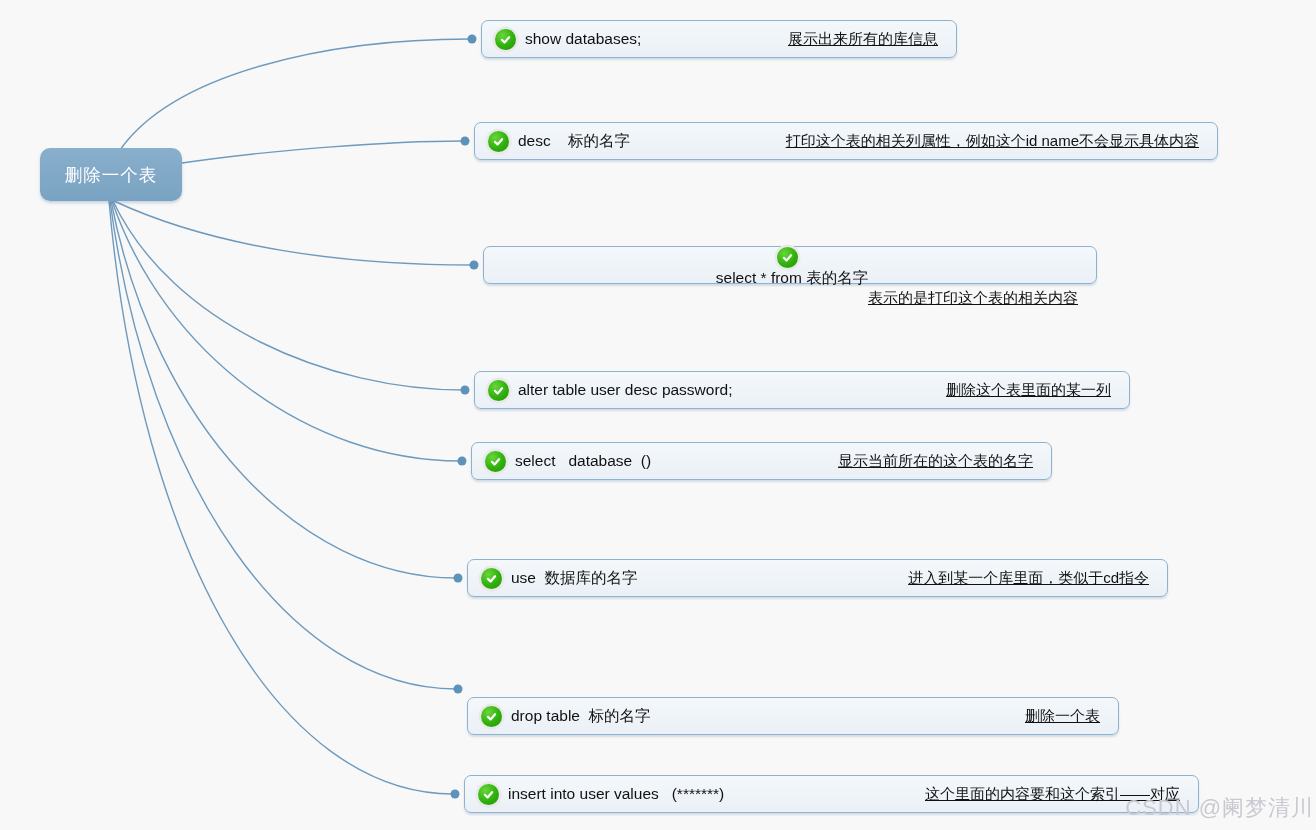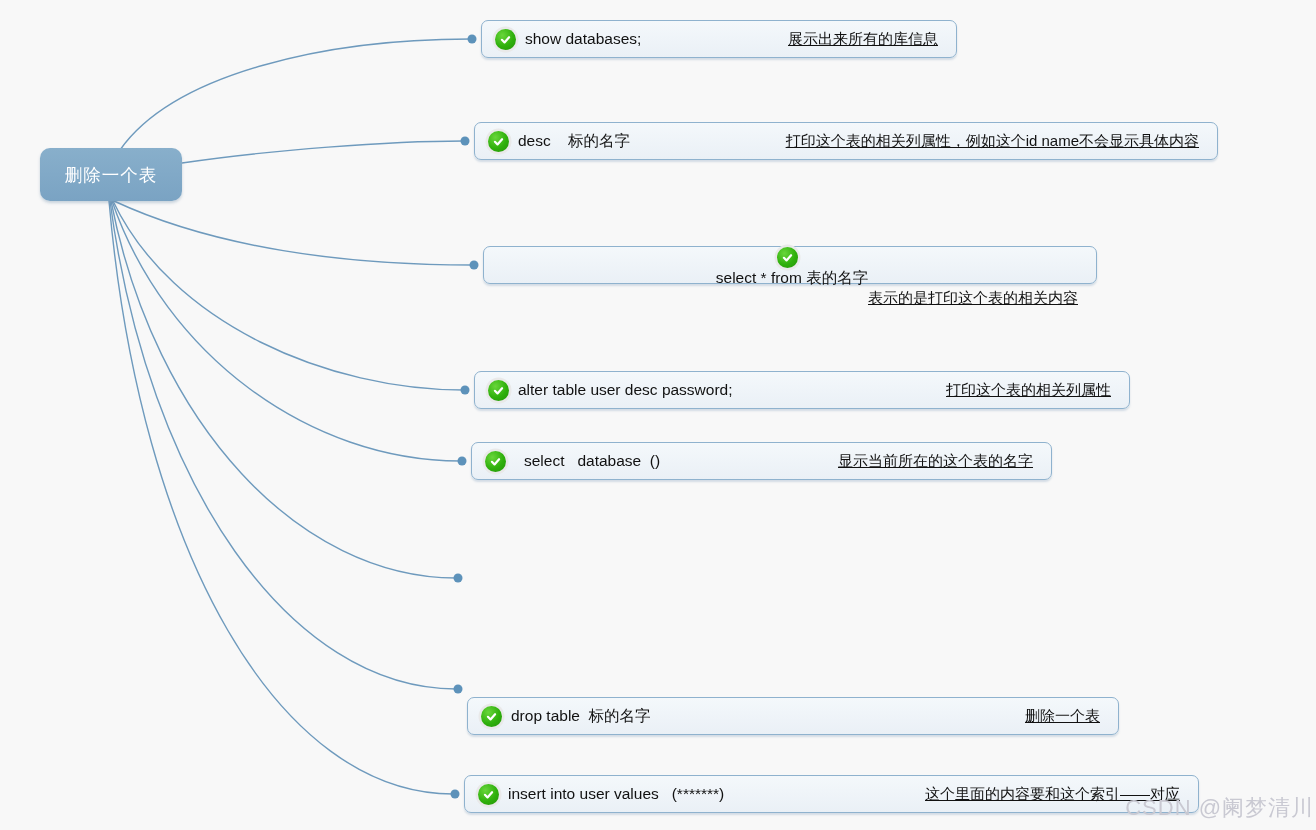--- a/index.html
+++ b/index.html
@@ -48,21 +48,21 @@
     box-shadow:0 0 0 2.5px #e9e9e9,0 1px 2px rgba(0,0,0,.22);
     display:flex;align-items:center;justify-content:center;
   }
   .check svg{display:block;}
 
   
   .n1{left:481px;top:20px;width:476px;}
   .n2{left:474px;top:122px;width:744px;}
   .n3{left:483px;top:246px;width:614px;flex-direction:column;}
   .n4{left:474px;top:371px;width:656px;}
-  .n5{left:471px;top:442px;width:581px;gap:9px;}
+  .n5{left:471px;top:442px;width:581px;}
   .n6{left:467px;top:559px;width:701px;}
   .n7{left:467px;top:697px;width:652px;}
   .n8{left:464px;top:775px;width:735px;}
 
   .watermark{
     position:absolute;right:2px;top:793px;
     font-size:22px;color:#c9c9d2;letter-spacing:1px;
     z-index:3;white-space:pre;pointer-events:none;
   }
 </style>
@@ -124,33 +124,42 @@
     <span class="desc">表示的是打印这个表的相关内容</span>
   </div>
 
   <div class="node n4">
     <span class="check">
       <svg width="13" height="13" viewBox="0 0 20 20">
           <path d="M4.5 10.5 L8.5 14.5 L15.5 6.5" stroke="#fff" stroke-width="3.4" fill="none" stroke-linecap="round" stroke-linejoin="round"></path>
         </svg>
     </span>
     <span class="cmd">alter table user desc password;</span>
-    <span class="desc">打印这个表的相关列属性</span>
+    <span class="desc">删除这个表里面的某一列</span>
   </div>
 
   <div class="node n5">
     <span class="check">
       <svg width="13" height="13" viewBox="0 0 20 20">
           <path d="M4.5 10.5 L8.5 14.5 L15.5 6.5" stroke="#fff" stroke-width="3.4" fill="none" stroke-linecap="round" stroke-linejoin="round"></path>
         </svg>
     </span>
     <span class="cmd">select   database  ()</span>
     <span class="desc">显示当前所在的这个表的名字</span>
   </div>
 
+  <div class="node n6">
+    <span class="check">
+      <svg width="13" height="13" viewBox="0 0 20 20">
+          <path d="M4.5 10.5 L8.5 14.5 L15.5 6.5" stroke="#fff" stroke-width="3.4" fill="none" stroke-linecap="round" stroke-linejoin="round"></path>
+        </svg>
+    </span>
+    <span class="cmd">use  数据库的名字</span>
+    <span class="desc">进入到某一个库里面，类似于cd指令</span>
+  </div>
 
   <div class="node n7">
     <span class="check">
       <svg width="13" height="13" viewBox="0 0 20 20">
           <path d="M4.5 10.5 L8.5 14.5 L15.5 6.5" stroke="#fff" stroke-width="3.4" fill="none" stroke-linecap="round" stroke-linejoin="round"></path>
         </svg>
     </span>
     <span class="cmd">drop table  标的名字</span>
     <span class="desc">删除一个表</span>
   </div>

